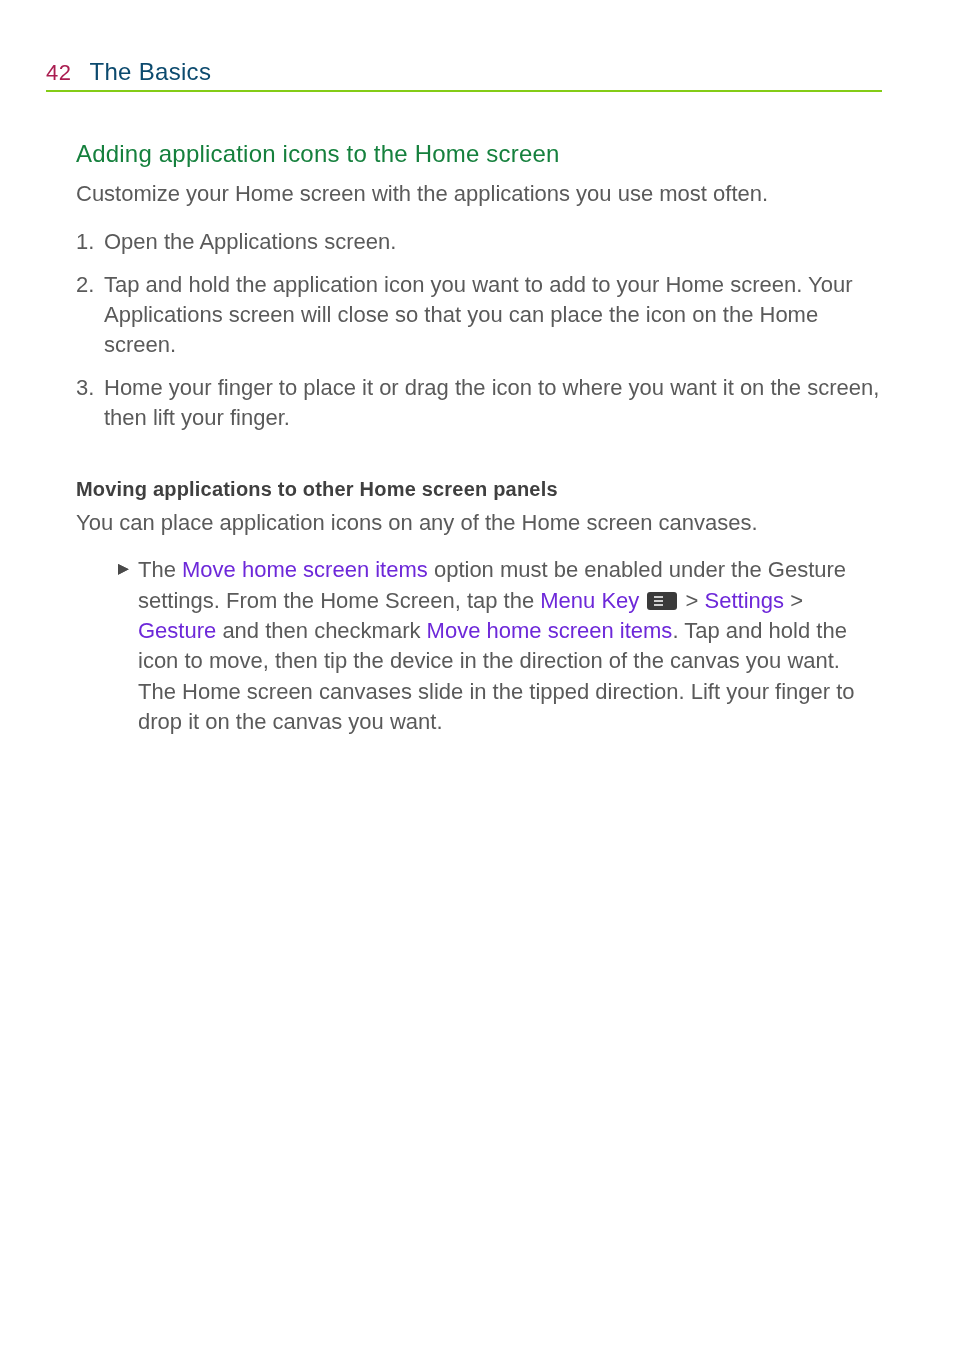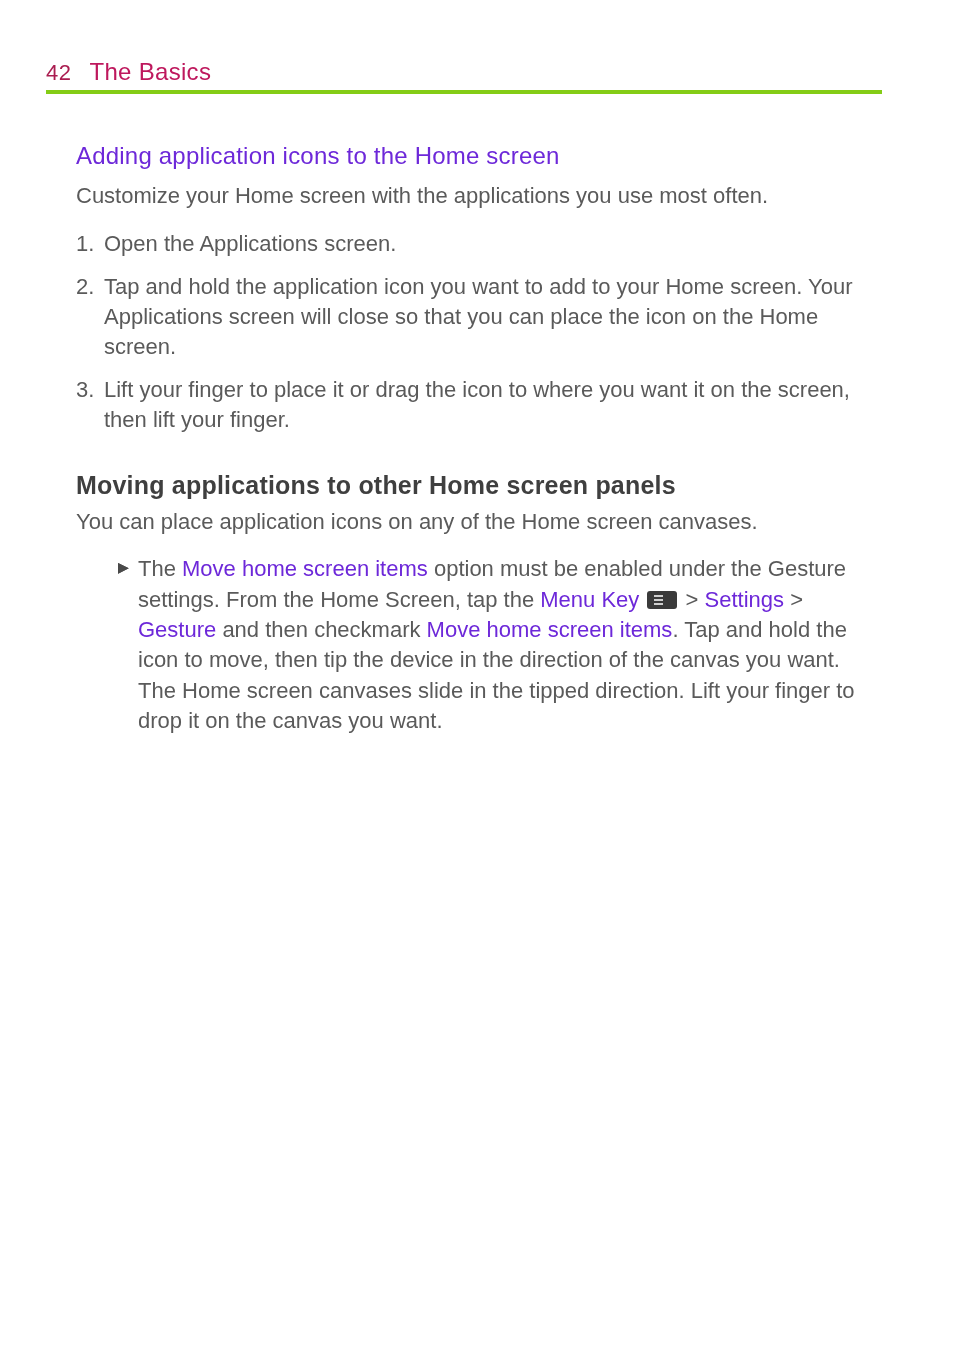--- a/index.html
+++ b/index.html
@@ -7,75 +7,75 @@
       width: 954px;
       height: 1372px;
       background: #fff;
       font-family: "Helvetica Neue", Helvetica, Arial, sans-serif;
       color: #5a5a5a;
       padding: 58px 72px 0 46px;
     }
     .header-row {
       display: flex;
       align-items: baseline;
-      border-bottom: 4px solid #84cc16;
+      border-bottom: 2px solid #84cc16;
       padding-bottom: 4px;
       margin-bottom: 48px;
     }
     .page-number {
       font-size: 22px;
       color: #aa1d50;
       font-weight: 400;
       margin-right: 18px;
       letter-spacing: 0.5px;
     }
     .chapter-title {
       font-size: 24px;
-      color: #be185d;
+      color: #0c4a6e;
       font-weight: 300;
       letter-spacing: 0.3px;
     }
     .content {
       padding-left: 30px;
     }
     .section-heading {
-      color: #6d28d9;
+      color: #15803d;
       font-size: 24px;
       font-weight: 400;
       margin-bottom: 12px;
       letter-spacing: 0.2px;
     }
     .intro {
       font-size: 22px;
       font-weight: 400;
       margin-bottom: 18px;
       line-height: 1.3;
     }
     ol.numlist {
       list-style: none;
       counter-reset: item;
-      margin-bottom: 36px;
+      margin-bottom: 45px;
     }
     ol.numlist > li {
       counter-increment: item;
       font-size: 22px;
       font-weight: 300;
       line-height: 1.35;
       margin-bottom: 14px;
       padding-left: 28px;
       position: relative;
     }
     ol.numlist > li::before {
       content: counter(item) ".";
       position: absolute;
       left: 0;
       font-weight: 300;
     }
     .subheading {
-      font-size: 25px;
+      font-size: 20px;
       font-weight: 600;
       color: #3f3f3f;
       margin-bottom: 8px;
       letter-spacing: 0.2px;
     }
     .bullets {
       list-style: none;
       padding-left: 42px;
     }
     .bullets > li {
@@ -122,21 +122,21 @@
 </div>
 
 <div class="content">
 
   <div class="section-heading">Adding application icons to the Home screen</div>
   <div class="intro">Customize your Home screen with the applications you use most often.</div>
 
   <ol class="numlist">
     <li>Open the Applications screen.</li>
     <li>Tap and hold the application icon you want to add to your Home screen. Your Applications screen will close so that you can place the icon on the Home screen.</li>
-    <li>Lift your finger to place it or drag the icon to where you want it on the screen, then lift your finger.</li>
+    <li>Home your finger to place it or drag the icon to where you want it on the screen, then lift your finger.</li>
   </ol>
 
   <div class="subheading">Moving applications to other Home screen panels</div>
   <div class="intro">You can place application icons on any of the Home screen canvases.</div>
 
   <ul class="bullets">
     <li>
       <span class="arrow">▶</span>
     </li>
     <li>

